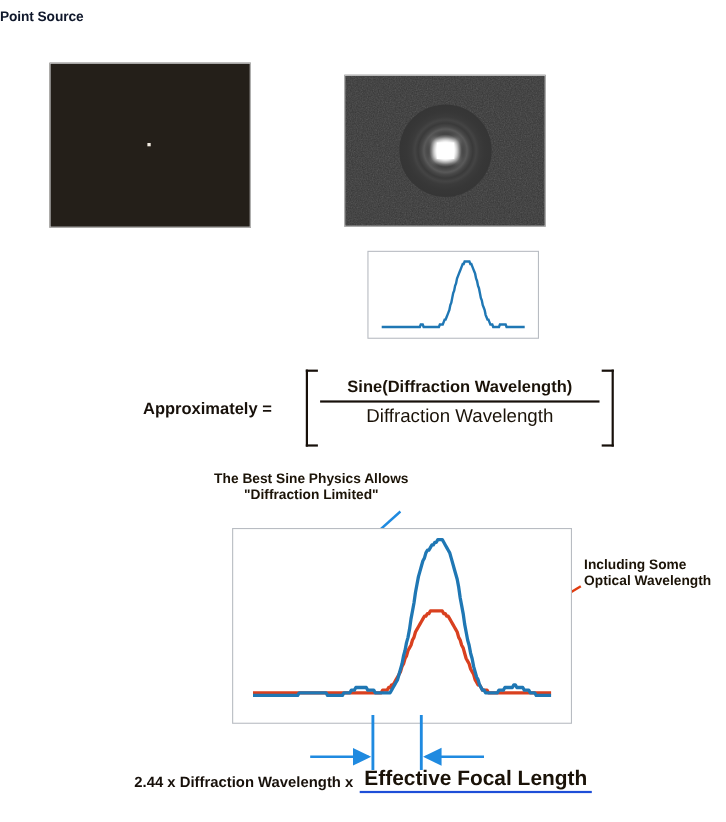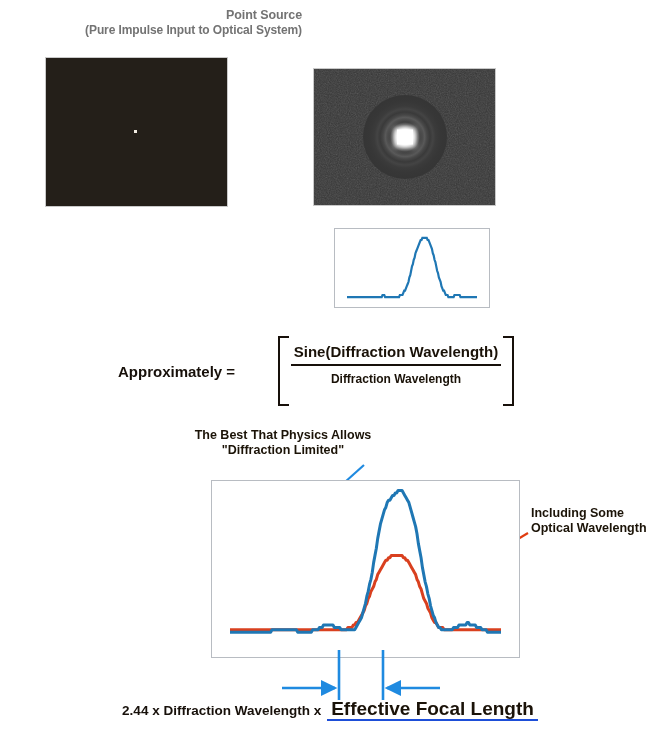--- a/index.html
+++ b/index.html
@@ -18,27 +18,26 @@
   .stage {
     position: absolute;
     left: 0; top: 0;
     width: 660px;
     height: 747px;
   }
   .abs { position: absolute; }
 
   
   .caption {
-    text-align: right;
+    text-align: left;
     font-weight: bold;
     font-size: 12.5px;
     line-height: 15px;
-    color: #737373;
+    color: #0f172a;
     letter-spacing: -0.1px;
-    margin-left: 24px;
   }
   .caption .sub {
     font-weight: bold;
     font-size: 12px;
     line-height: 15px;
   }
 
   
   .panel-point {
     left: 45px; top: 57px;
@@ -97,29 +96,29 @@
   .plot-small {
     left: 334px; top: 228px;
     width: 156px; height: 80px;
     border: 1px solid #b8bcc2;
     box-sizing: border-box;
     background: #ffffff;
   }
 
   
   .eq-label {
-    left: 118px; top: 363px;
+    left: 130px; top: 363px;
     font-weight: bold;
     font-size: 15px;
     color: #17100a;
     white-space: nowrap;
   }
   .eq-box {
     left: 278px; top: 336px;
-    width: 236px; height: 70px;
+    width: 280px; height: 70px;
   }
   .bracket-l, .bracket-r {
     position: absolute;
     top: 0;
     width: 11px;
     height: 70px;
     border-top: 2px solid #17100a;
     border-bottom: 2px solid #17100a;
     box-sizing: border-box;
   }
@@ -133,22 +132,22 @@
   .frac-num {
     font-weight: bold;
     font-size: 15px;
     line-height: 20px;
     border-bottom: 2px solid #17100a;
     padding-bottom: 2px;
     display: block;
     white-space: nowrap;
   }
   .frac-den {
-    font-weight: bold;
-    font-size: 12px;
+    font-weight: normal;
+    font-size: 17px;
     line-height: 20px;
     display: block;
     padding-top: 3px;
     white-space: nowrap;
   }
 
   
   .anno {
     font-weight: bold;
     font-size: 12.5px;
@@ -203,21 +202,20 @@
 
   svg { display: block; overflow: visible; }
 </style>
 </head>
 <body>
 
 <div class="stage">
 
   <div class="abs caption" style="left:0px; top:8px; width:278px;">
     <div>Point Source</div>
-    <div class="sub">(Pure Impulse Input to Optical System)</div>
   </div>
 
 
   <div class="abs panel-point">
     <div class="abs point-dot"></div>
   </div>
 
   <div class="abs panel-diff">
     <svg class="noise" width="183" height="138" viewBox="0 0 183 138">
       <defs>
@@ -247,21 +245,21 @@
   <div class="abs eq-box">
     <div class="bracket-l"></div>
     <div class="bracket-r"></div>
     <div class="fraction">
       <span class="frac-num">Sine(Diffraction Wavelength)</span>
       <span class="frac-den">Diffraction Wavelength</span>
     </div>
   </div>
 
   <div class="abs anno anno-left">
-    <div>The Best That Physics Allows</div>
+    <div>The Best Sine Physics Allows</div>
     <div>"Diffraction Limited"</div>
   </div>
 
   <svg class="abs" style="left:300px; top:462px;" width="70" height="60" viewBox="0 0 70 60">
     <defs>
       <marker id="ah-blue" markerWidth="7" markerHeight="7" refX="5.5" refY="3.2" orient="auto">
         <path d="M0,0 L6.5,3.2 L0,6.4 z" fill="#1f8ae0"></path>
       </marker>
     </defs>
     <line x1="64" y1="3" x2="16" y2="46" stroke="#1f8ae0" stroke-width="2.2" marker-end="url(#ah-blue)"></line>

